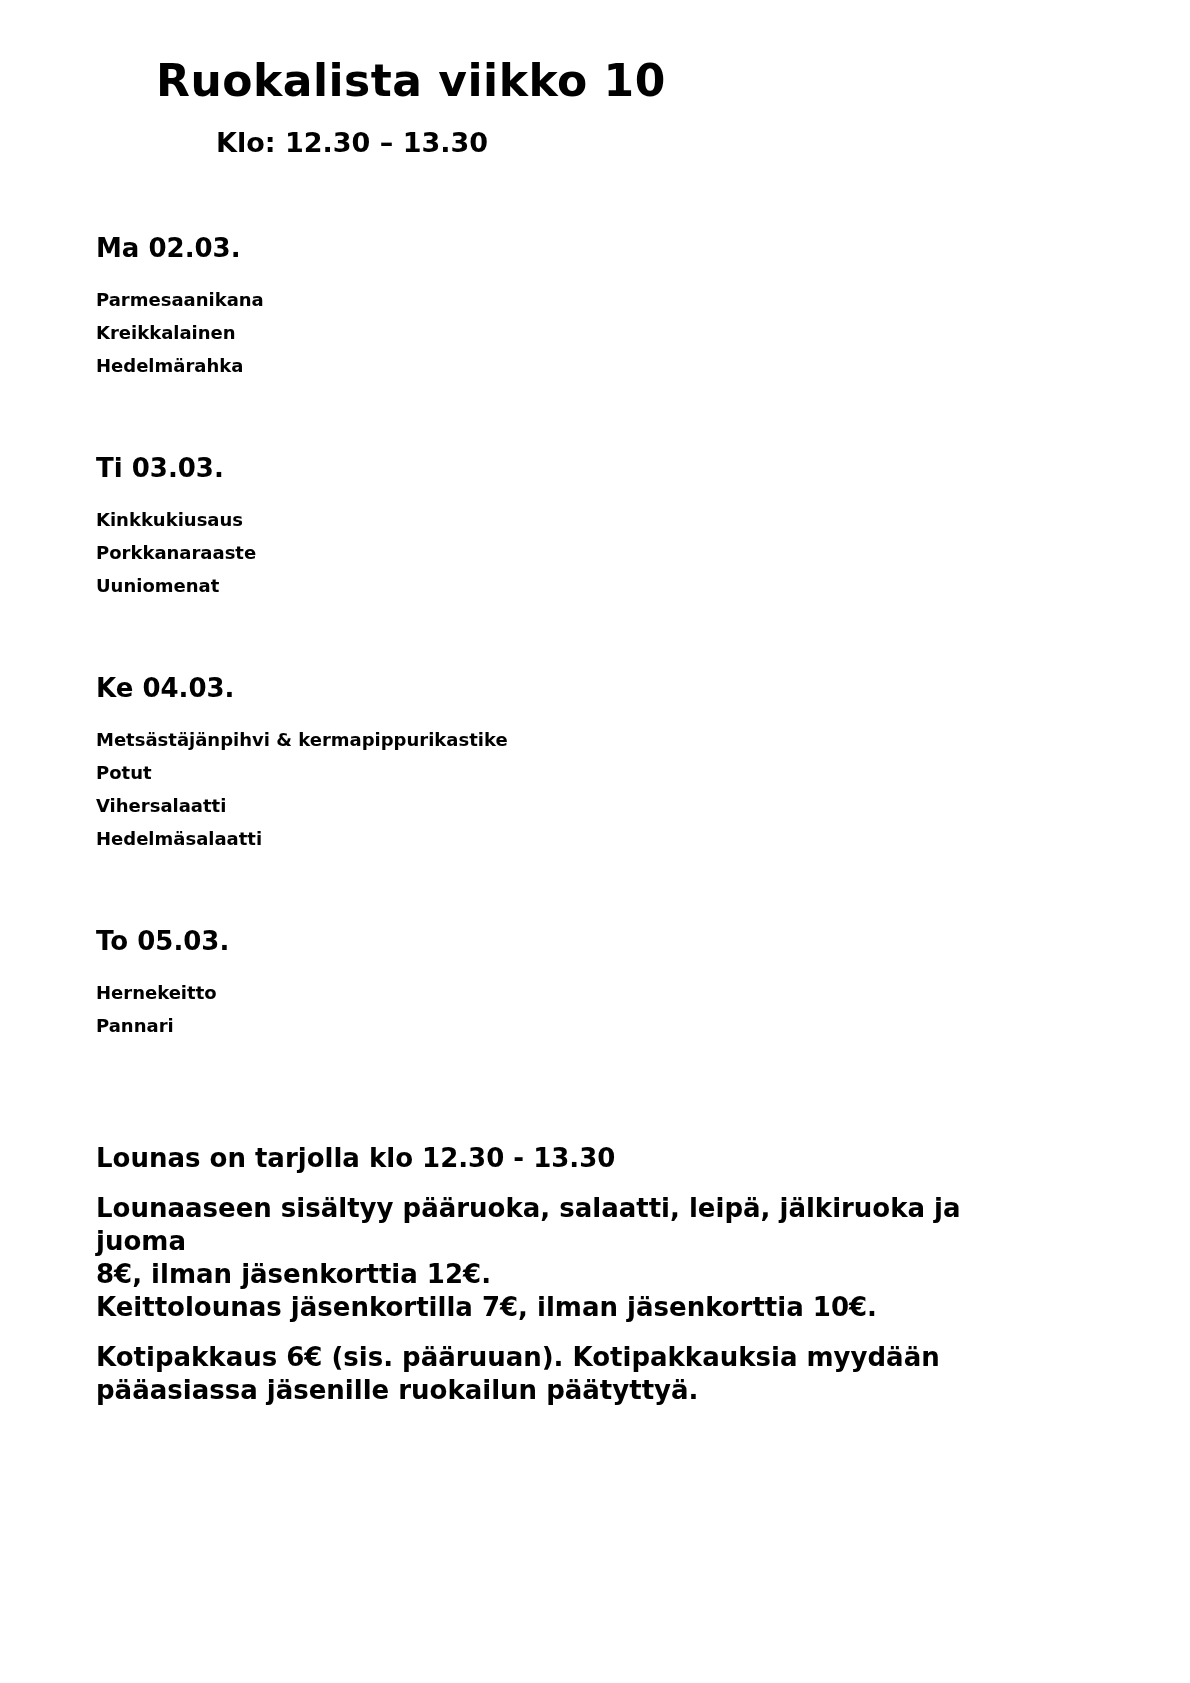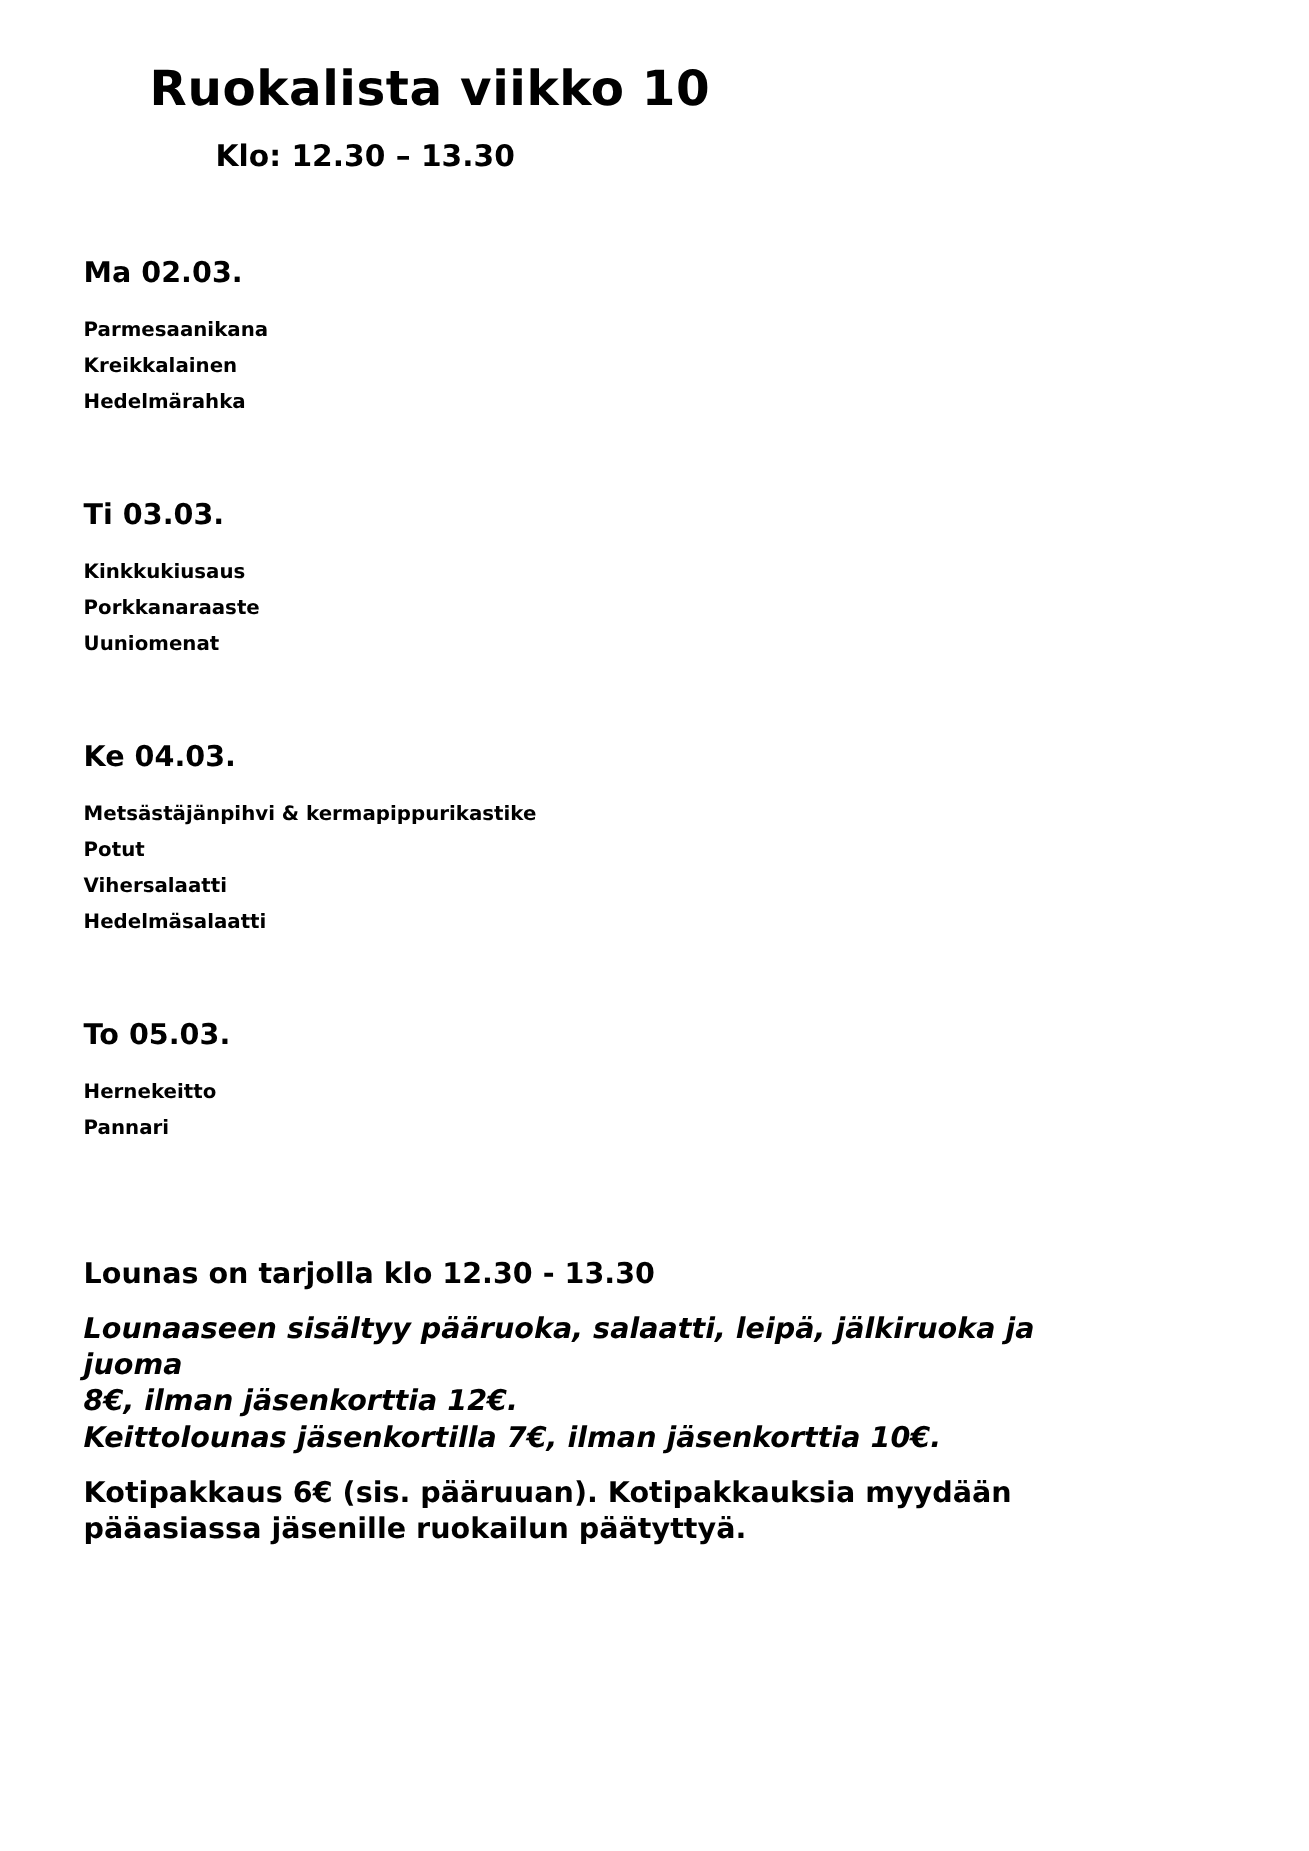--- a/index.html
+++ b/index.html
@@ -9,20 +9,21 @@
       width: 1190px;
       height: 1683px;
       background: #ffffff;
       color: #000000;
       font-family: "DejaVu Sans", "Liberation Sans", sans-serif;
       font-weight: bold;
       overflow: hidden;
     }
     .content {
       padding: 56px 90px 0 76px;
+      margin-left: 20px;
     }
     .doc-title {
       margin-left: 60px;
       font-size: 44px;
       line-height: 1.15;
       letter-spacing: 0.5px;
     }
     .doc-subtitle {
       margin-left: 120px;
       margin-top: 20px;
@@ -50,21 +51,20 @@
     .serving-time {
       font-size: 26px;
       line-height: 33px;
     }
     .info-paragraph {
       margin-top: 17px;
     }
     .info-paragraph .para-line {
       font-size: 26px;
       line-height: 33px;
-      font-style: italic;
     }
     .takeaway-paragraph {
       margin-top: 17px;
     }
     .takeaway-paragraph .para-line {
       font-size: 26px;
       line-height: 33px;
     }
   </style>
 </head>

